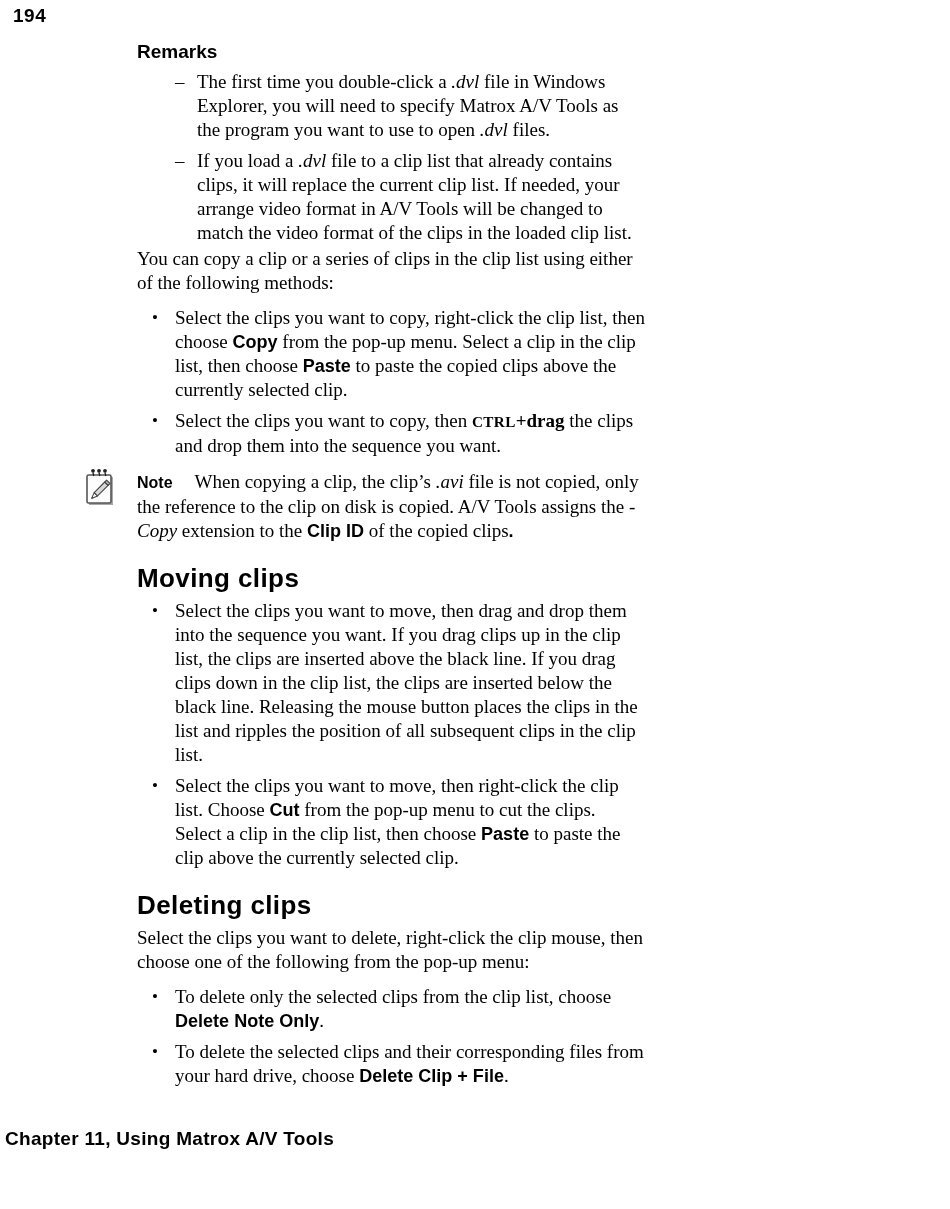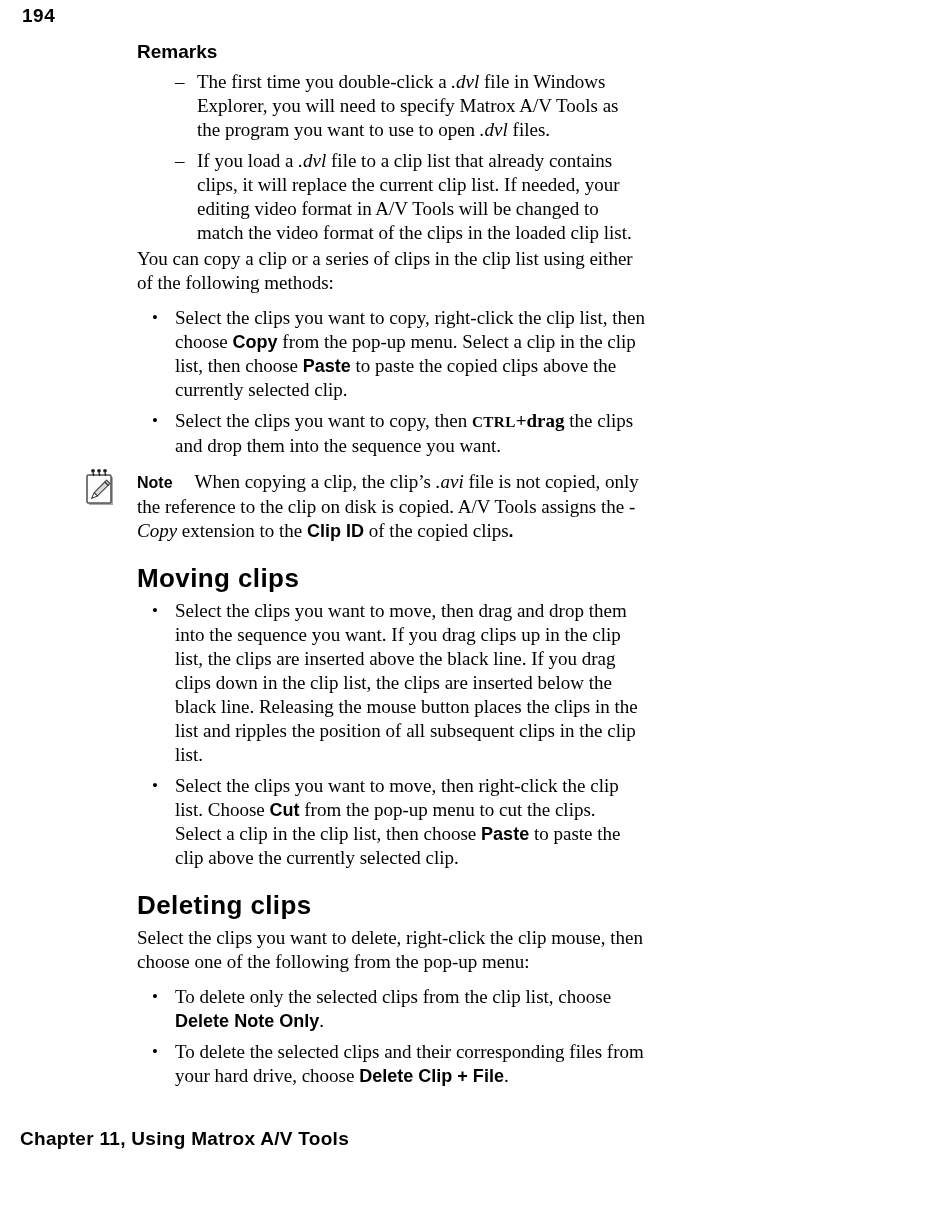--- a/index.html
+++ b/index.html
@@ -7,21 +7,21 @@
     width: 950px; height: 1209px;
     background: #ffffff;
     color: #000000;
     font-family: "Liberation Serif", serif;
     position: relative;
     overflow: hidden;
   }
   .page { position: relative; width: 950px; height: 1209px; background: #fff; }
 
   .page-number {
-    position: absolute; left: 22px; top: 5px;
+    position: absolute; left: 13px; top: 5px;
     font-family: "Liberation Sans", sans-serif;
     font-weight: 700; font-size: 19px; letter-spacing: 0.5px;
   }
 
   .content {
     box-sizing: border-box;
     padding: 40px 150px 0 137px;
     width: 796px;
   }
 
@@ -75,21 +75,21 @@
   .run-b { font-weight: 700; }
   .run-bsans {
     font-family: "Liberation Sans", sans-serif;
     font-weight: 700; font-size: 0.95em;
   }
   .run-bsc {
     font-weight: 700; font-size: 0.8em; letter-spacing: 0.4px;
   }
 
   .footer {
-    position: absolute; left: 20px; top: 1128px;
+    position: absolute; left: 5px; top: 1128px;
     font-family: "Liberation Sans", sans-serif;
     font-weight: 700; font-size: 19px; letter-spacing: 0.3px;
   }
 </style>
 </head>
 <body>
 
 <div class="page">
 
   <div class="page-number">194</div>
@@ -98,21 +98,21 @@
 
     <h3 class="sub-heading">Remarks</h3>
 
     <ul class="doc-list dash-list">
       <li>
         <span class="marker">–</span>
         <span class="item-text"><span>The first time you double-click a </span><span class="run-i">.dvl</span><span> file in Windows Explorer, you will need to specify Matrox A/V Tools as the program you want to use to open </span><span class="run-i">.dvl</span><span> files.</span></span>
       </li>
       <li>
         <span class="marker">–</span>
-        <span class="item-text"><span>If you load a </span><span class="run-i">.dvl</span><span> file to a clip list that already contains clips, it will replace the current clip list. If needed, your editing video format in A/V Tools will be changed to match the video format of the clips in the loaded clip list.</span></span>
+        <span class="item-text"><span>If you load a </span><span class="run-i">.dvl</span><span> file to a clip list that already contains clips, it will replace the current clip list. If needed, your arrange video format in A/V Tools will be changed to match the video format of the clips in the loaded clip list.</span></span>
       </li>
     </ul>
 
     <p class="body-text"><span>You can copy a clip or a series of clips in the clip list using either of the following methods:</span></p>
     <ul class="doc-list bullet-list">
       <li>
         <span class="marker">•</span>
         <span class="item-text"><span>Select the clips you want to copy, right-click the clip list, then choose </span><span class="run-bsans">Copy</span><span> from the pop-up menu. Select a clip in the clip list, then choose </span><span class="run-bsans">Paste</span><span> to paste the copied clips above the currently selected clip.</span></span>
       </li>
       <li>

